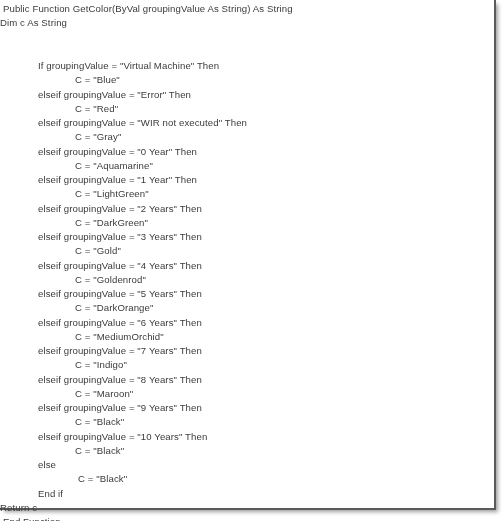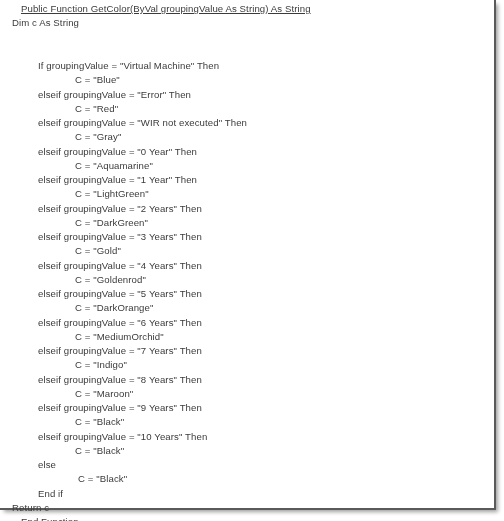--- a/index.html
+++ b/index.html
@@ -47,22 +47,22 @@
     letter-spacing: 0.01em;
     font-family: "Liberation Sans", sans-serif;
   }
 
   
   .code-line.blank {
     color: transparent;
   }
 
   
-  .ind-0 { padding-left: 21px; text-decoration: underline;  }
-  .ind-1 { padding-left: 12px; }
+  .ind-0 { padding-left: 3px;  }
+  .ind-1 { }
   .ind-2 { padding-left: 38px; }
   .ind-3 { padding-left: 75px; }
   .ind-3b { padding-left: 78px; }
 </style>
 </head>
 <body>
 
 <div id="code-sheet">
   <pre id="code-listing"><span class="code-line ind-0">Public Function GetColor(ByVal groupingValue As String) As String</span><span class="code-line ind-1">Dim c As String</span><span class="code-line ind-0 blank"></span><span class="code-line ind-0 blank"></span><span class="code-line ind-2">If groupingValue = "Virtual Machine" Then</span><span class="code-line ind-3">C = "Blue"</span><span class="code-line ind-2">elseif groupingValue = "Error" Then</span><span class="code-line ind-3">C = "Red"</span><span class="code-line ind-2">elseif groupingValue = "WIR not executed" Then</span><span class="code-line ind-3">C = "Gray"</span><span class="code-line ind-2">elseif groupingValue = "0 Year" Then</span><span class="code-line ind-3">C = "Aquamarine"</span><span class="code-line ind-2">elseif groupingValue = "1 Year" Then</span><span class="code-line ind-3">C = "LightGreen"</span><span class="code-line ind-2">elseif groupingValue = "2 Years" Then</span><span class="code-line ind-3">C = "DarkGreen"</span><span class="code-line ind-2">elseif groupingValue = "3 Years" Then</span><span class="code-line ind-3">C = "Gold"</span><span class="code-line ind-2">elseif groupingValue = "4 Years" Then</span><span class="code-line ind-3">C = "Goldenrod"</span><span class="code-line ind-2">elseif groupingValue = "5 Years" Then</span><span class="code-line ind-3">C = "DarkOrange"</span><span class="code-line ind-2">elseif groupingValue = "6 Years" Then</span><span class="code-line ind-3">C = "MediumOrchid"</span><span class="code-line ind-2">elseif groupingValue = "7 Years" Then</span><span class="code-line ind-3">C = "Indigo"</span><span class="code-line ind-2">elseif groupingValue = "8 Years" Then</span><span class="code-line ind-3">C = "Maroon"</span><span class="code-line ind-2">elseif groupingValue = "9 Years" Then</span><span class="code-line ind-3">C = "Black"</span><span class="code-line ind-2">elseif groupingValue = "10 Years" Then</span><span class="code-line ind-3">C = "Black"</span><span class="code-line ind-2">else</span><span class="code-line ind-3b">C = "Black"</span><span class="code-line ind-2">End if</span><span class="code-line ind-1">Return c</span><span class="code-line ind-0">End Function</span></pre>
 </div>

